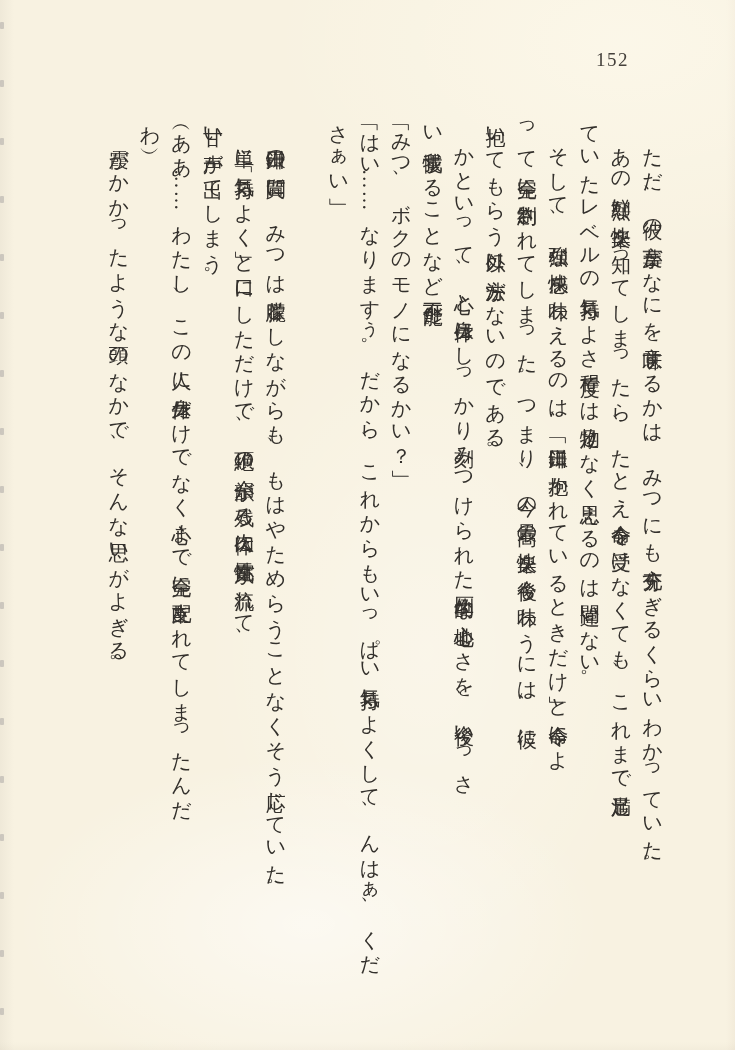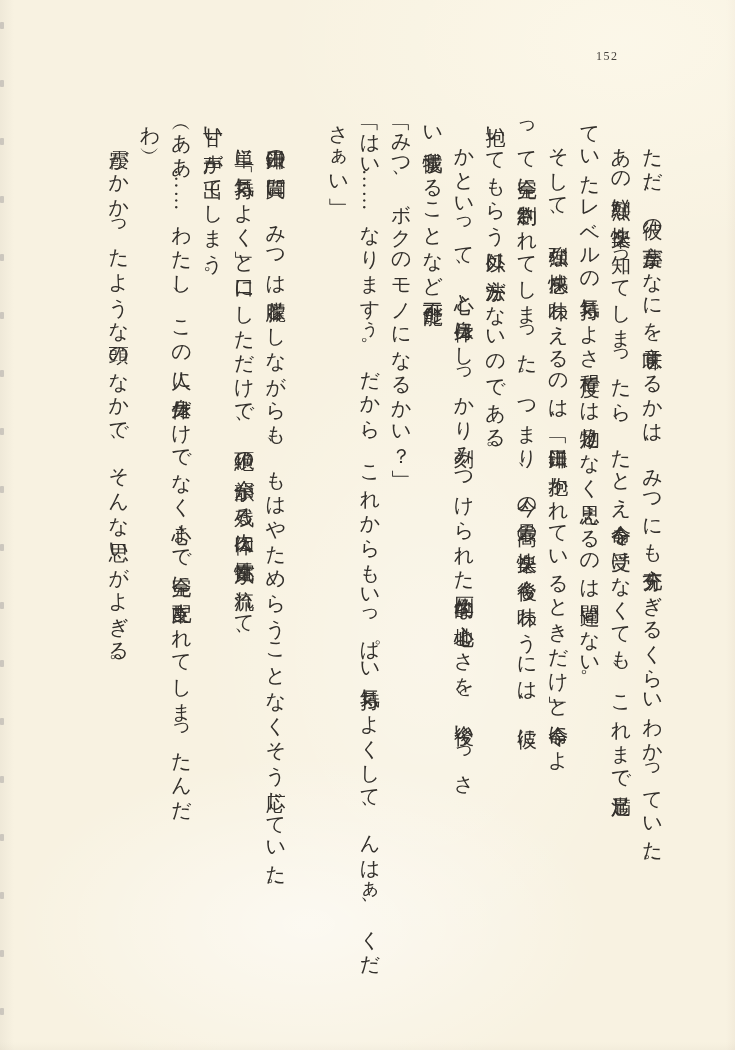--- a/index.html
+++ b/index.html
@@ -14,21 +14,21 @@
     background:
       radial-gradient(ellipse 420px 240px at 42% 88%, rgba(255,255,255,0.55), rgba(255,255,255,0) 70%),
       radial-gradient(ellipse 320px 480px at 58% 62%, rgba(255,255,255,0.28), rgba(255,255,255,0) 70%),
       radial-gradient(ellipse 500px 300px at 85% 4%,  rgba(255,252,240,0.5), rgba(255,252,240,0) 70%),
       linear-gradient(to right, rgba(120,110,100,0.07), rgba(120,110,100,0) 14px),
       linear-gradient(to left,  rgba(160,125,115,0.06), rgba(160,125,115,0) 9px),
       linear-gradient(to top,   rgba(150,140,120,0.05), rgba(150,140,120,0) 8px);
   }
   #page-number {
     position: absolute; left: 596px; top: 49px;
-    font-size: 12px; letter-spacing: 1.5px; color: #45413c; text-align: right;
+    font-size: 19px; letter-spacing: 1.5px; color: #45413c; text-align: right;
   }
   .tcol {
     position: absolute;
     writing-mode: vertical-rl;
     text-orientation: mixed;
     font-size: 20px; line-height: 20px; letter-spacing: 1.7px;
     color: #33302c; white-space: nowrap;
   }
   .gutter-mark {
     position: absolute; left: 0; width: 4px; height: 7px;

